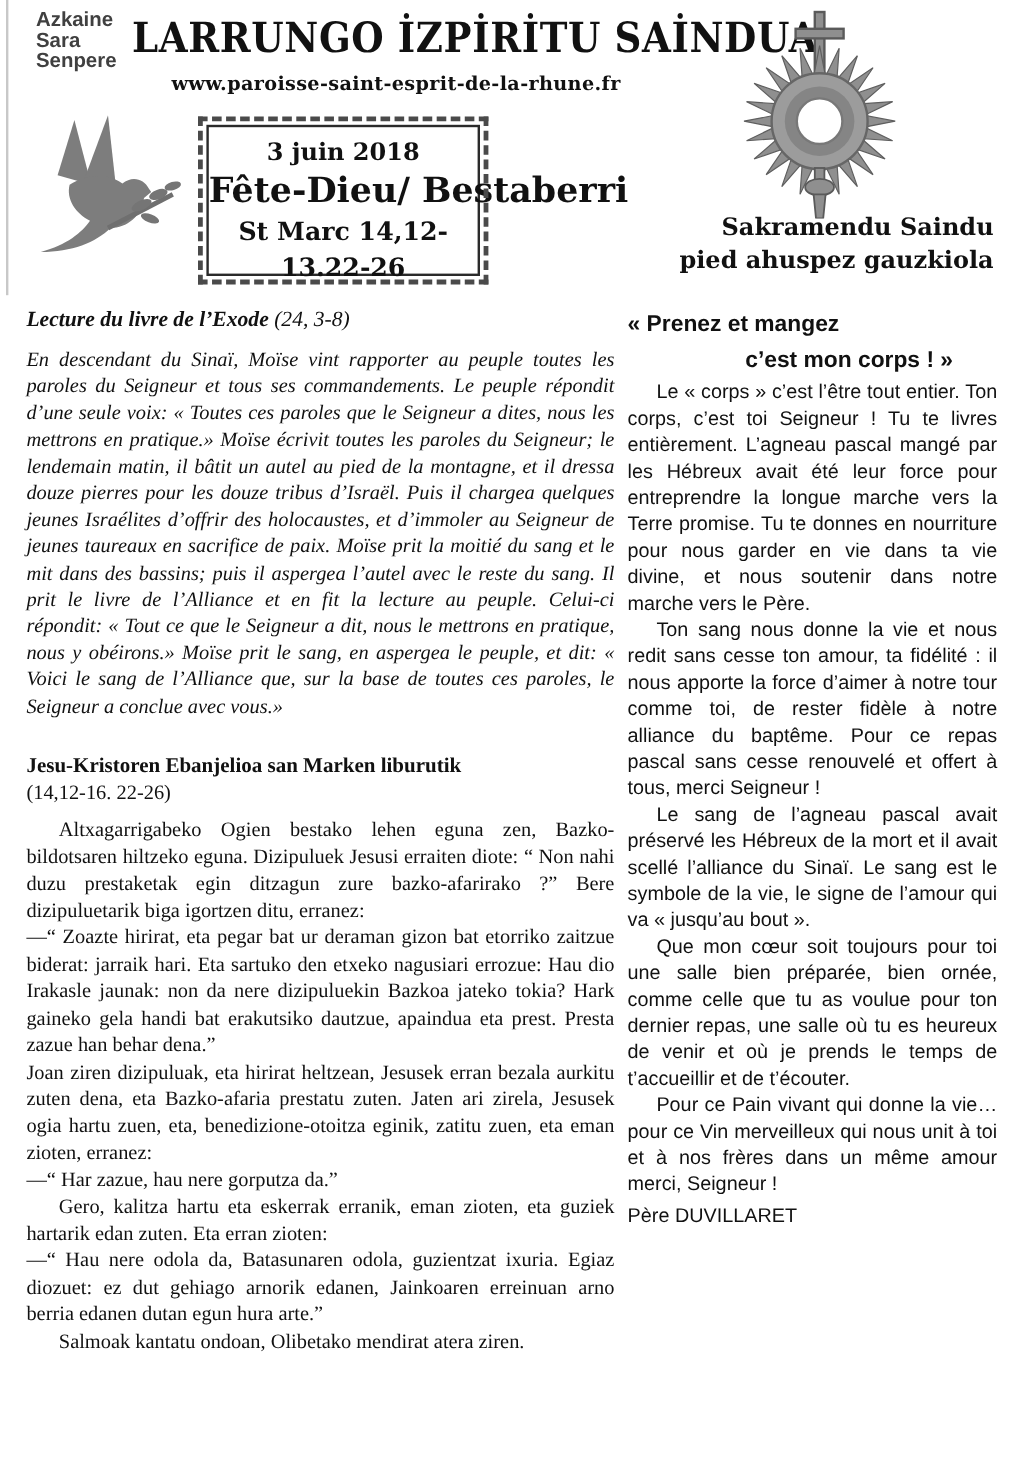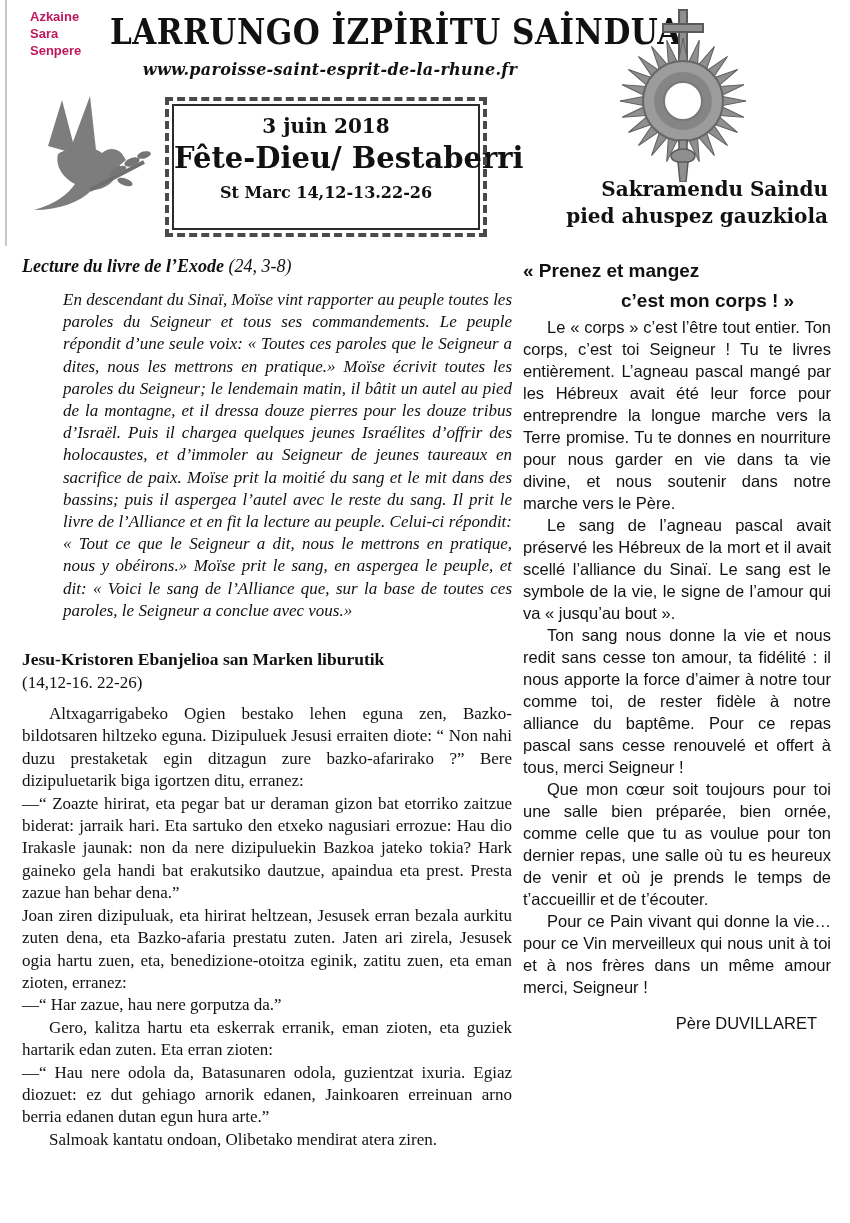--- a/index.html
+++ b/index.html
@@ -12,60 +12,59 @@
     overflow: hidden;
   }
   .scan-line {
     position: absolute; left: 5px; top: 0; width: 2px; height: 246px;
     background: #c8c8c8;
   }
   
   .communes {
     position: absolute; left: 30px; top: 8px;
     font-family: "Liberation Sans", sans-serif;
-    font-weight: bold; font-size: 13px; line-height: 17px;
-    color: #be185d;
+    font-weight: bold; font-size: 17px; line-height: 17px;
+    color: #404040;
   }
   .main-title {
     position: absolute; left: 110px; top: 12px; width: 440px;
     text-align: center;
     font-family: "DejaVu Serif", serif;
     font-weight: bold; font-size: 31px; letter-spacing: 0.5px;
     transform: scaleY(1.12); transform-origin: top center;
     white-space: nowrap;
   }
   .website {
     position: absolute; left: 110px; top: 60px; width: 440px;
     text-align: center;
     font-family: "DejaVu Serif", serif;
     font-weight: bold; font-size: 16px;
     letter-spacing: 0.3px;
-    font-style: italic;
   }
   .dove { position: absolute; left: 22px; top: 92px; }
   .event-box {
-    position: absolute; left: 172px; top: 104px; width: 308px; height: 126px;
+    position: absolute; left: 172px; top: 104px; width: 228px; height: 126px;
     border: 2px solid #2a2a2a;
     outline: 4px dashed #4a4a4a;
     outline-offset: 3px;
     text-align: center;
     padding-top: 8px;
   }
   .event-date {
     font-family: "DejaVu Serif", serif;
     font-weight: bold; font-size: 20px;
   }
   .event-name {
     font-family: "DejaVu Serif", serif;
     font-weight: bold; font-size: 29px; line-height: 40px;
     white-space: nowrap;
   }
   .event-ref {
     font-family: "DejaVu Serif", serif;
-    font-weight: bold; font-size: 16px; line-height: 30px;
+    font-weight: bold; font-size: 21px; line-height: 30px;
   }
   .monstrance { position: absolute; left: 608px; top: 6px; }
   .right-header {
     position: absolute; left: 528px; top: 176px; width: 300px;
     text-align: right;
     font-family: "DejaVu Serif", serif;
     font-weight: bold; font-size: 20px; line-height: 27px;
   }
   
   .left-col {
@@ -77,43 +76,42 @@
     font-size: 16.5px; line-height: 22px;
     text-align: justify;
   }
   .exode-heading {
     font-size: 18px; font-style: italic; margin-bottom: 12px;
   }
   .exode-heading .bold { font-weight: bold; }
   .fr-body {
     font-style: italic; font-size: 17px; line-height: 22.2px;
     text-align: justify;
-    margin-left: 41px;
   }
   .gospel-heading {
     margin-top: 26px;
     font-weight: bold; font-size: 17.5px; line-height: 23px;
   }
   .gospel-ref { font-size: 17px; line-height: 23px; margin-bottom: 9px; }
   .eu-body p {
     font-size: 17px; line-height: 22.4px;
     text-align: justify;
   }
   .indent { text-indent: 27px; }
   .rc-heading {
     font-weight: bold; font-size: 19px; line-height: 30px;
     text-align: left;
   }
   .rc-heading .line2-corps { padding-left: 98px; }
   .rc-heading .line2-sang  { padding-left: 72px; }
   .right-col p { text-indent: 24px; }
   .right-col .sec2-head { margin-top: 20px; margin-bottom: 6px; }
   .signature {
-    text-align: right; text-indent: 0 !important;
-    padding-right: 14px; margin-top: 14px;
+    text-align: left; text-indent: 0 !important;
+    padding-right: 14px; margin-top: 4px;
   }
   .gray { fill: #8f8f8f; stroke: #5a5a5a; }
 </style>
 </head>
 <body>
 
 <div class="scan-line"></div>
 
 <div class="communes">
   <div>Azkaine</div>
@@ -210,18 +208,18 @@
   </div>
 </div>
 
 <div class="right-col">
   <div class="rc-heading">
     <div>« Prenez et mangez</div>
     <div class="line2-corps">c’est mon corps ! »</div>
   </div>
   <p>Le « corps » c’est l’être tout entier. Ton corps, c’est toi Seigneur ! Tu te livres entièrement. L’agneau pascal mangé par les Hébreux avait été leur force pour entreprendre la longue marche vers la Terre promise. Tu te donnes en nourriture pour nous garder en vie dans ta vie divine, et nous soutenir dans notre marche vers le Père.</p>
 
+  <p>Ton sang nous donne la vie et nous redit sans cesse ton amour, ta fidélité : il nous apporte la force d’aimer à notre tour comme toi, de rester fidèle à notre alliance du baptême. Pour ce repas pascal sans cesse renouvelé et offert à tous, merci Seigneur !</p>
   <p>Le sang de l’agneau pascal avait préservé les Hébreux de la mort et il avait scellé l’alliance du Sinaï. Le sang est le symbole de la vie, le signe de l’amour qui va « jusqu’au bout ».</p>
-  <p>Ton sang nous donne la vie et nous redit sans cesse ton amour, ta fidélité : il nous apporte la force d’aimer à notre tour comme toi, de rester fidèle à notre alliance du baptême. Pour ce repas pascal sans cesse renouvelé et offert à tous, merci Seigneur !</p>
   <p>Que mon cœur soit toujours pour toi une salle bien préparée, bien ornée, comme celle que tu as voulue pour ton dernier repas, une salle où tu es heureux de venir et où je prends le temps de t’accueillir et de t’écouter.</p>
   <p>Pour ce Pain vivant qui donne la vie…pour ce Vin merveilleux qui nous unit à toi et à nos frères dans un même amour merci, Seigneur !</p>
   <p class="signature">Père DUVILLARET</p>
 </div>
 
 </body></html>

